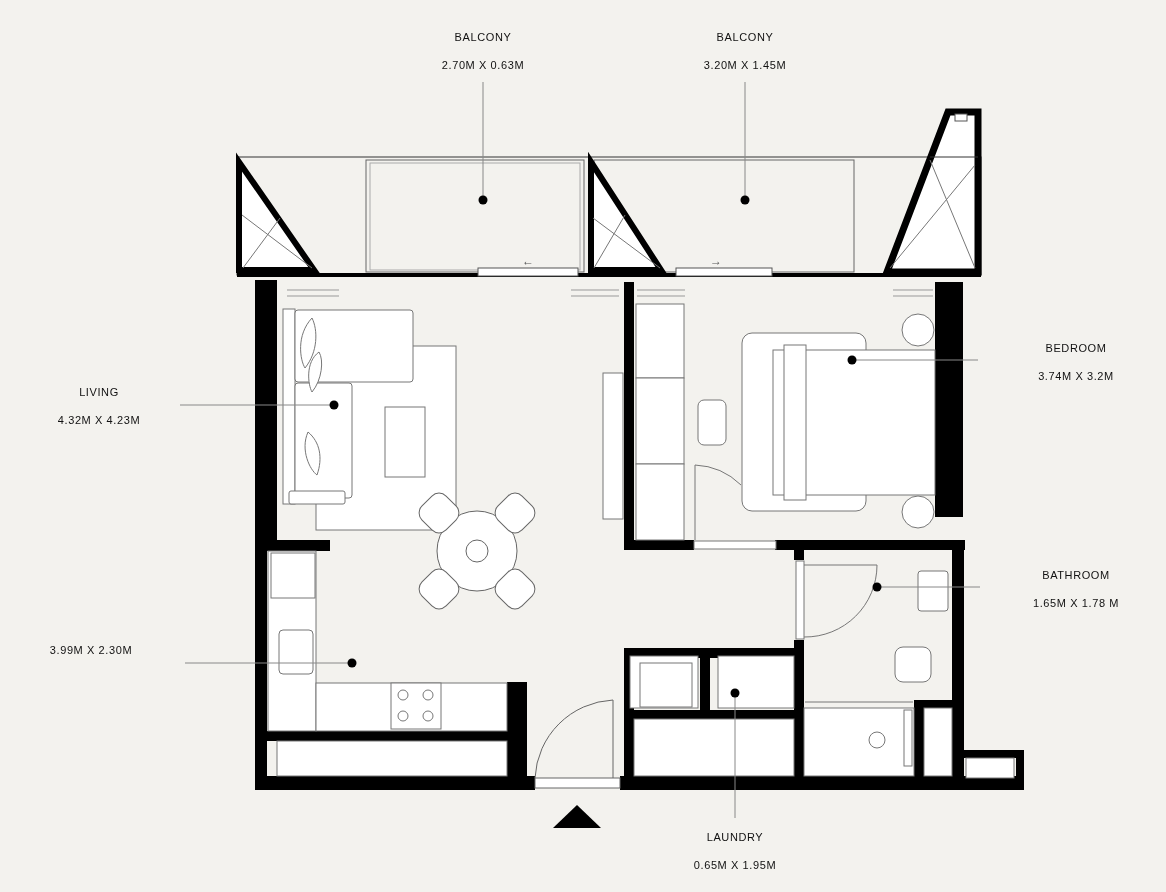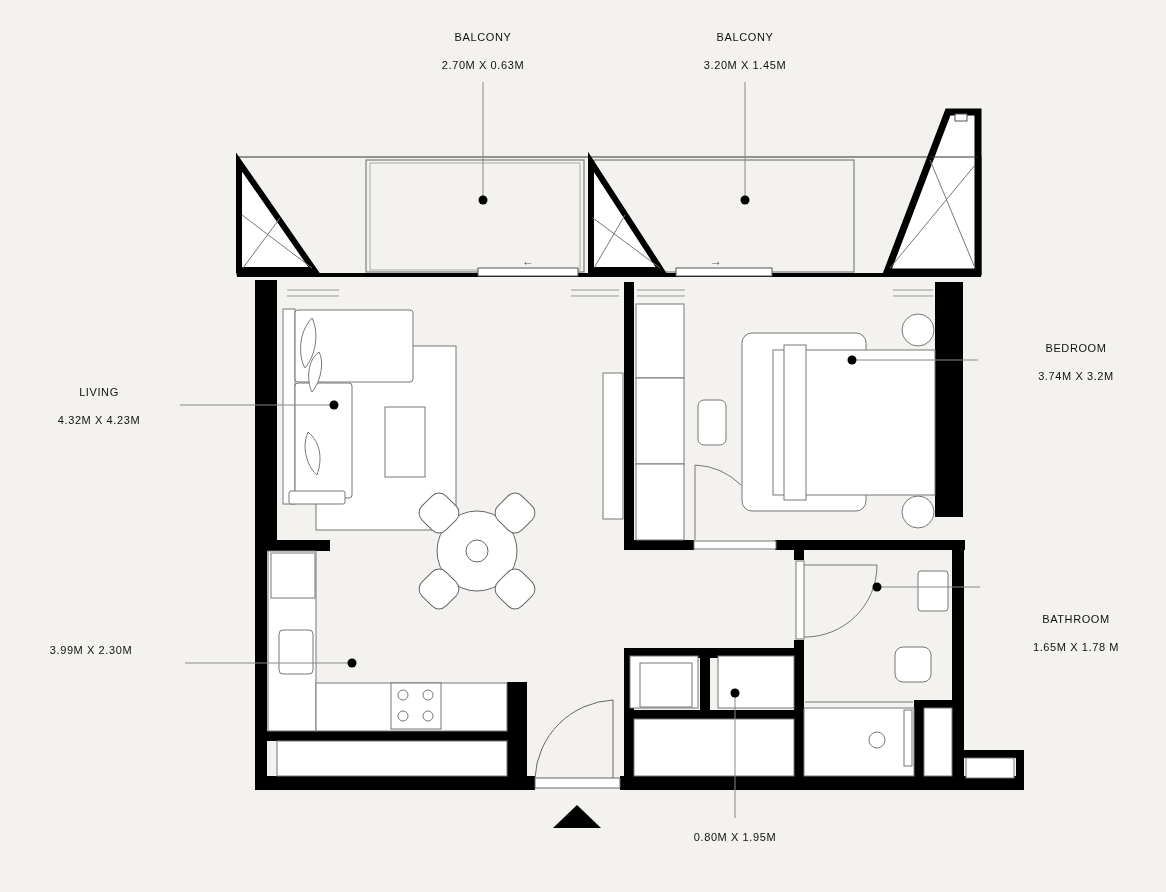--- a/index.html
+++ b/index.html
@@ -183,22 +183,23 @@
   <span class="dims">3.20M X 1.45M</span>
 </div>
 <div class="label" style="left:8px; top:378px; width:182px;">
   <span class="name">LIVING</span>
   <span class="dims">4.32M X 4.23M</span>
 </div>
 <div class="label" style="left:986px; top:334px; width:180px;">
   <span class="name">BEDROOM</span>
   <span class="dims">3.74M X 3.2M</span>
 </div>
-<div class="label" style="left:986px; top:561px; width:180px;margin-top:44px;">
+<div class="label" style="left:986px; top:561px; width:180px;">
   <span class="name">BATHROOM</span>
   <span class="dims">1.65M X 1.78 M</span>
 </div>
 <div class="label" style="left:0px; top:636px; width:182px;">
   <span class="dims">3.99M X 2.30M</span>
 </div>
 <div class="label" style="left:635px; top:823px; width:200px;">
-  <span class="dims">0.80M X 1.95M</span>
+  <span class="name">LAUNDRY</span>
+  <span class="dims">0.65M X 1.95M</span>
 </div>
 
 </body></html>

